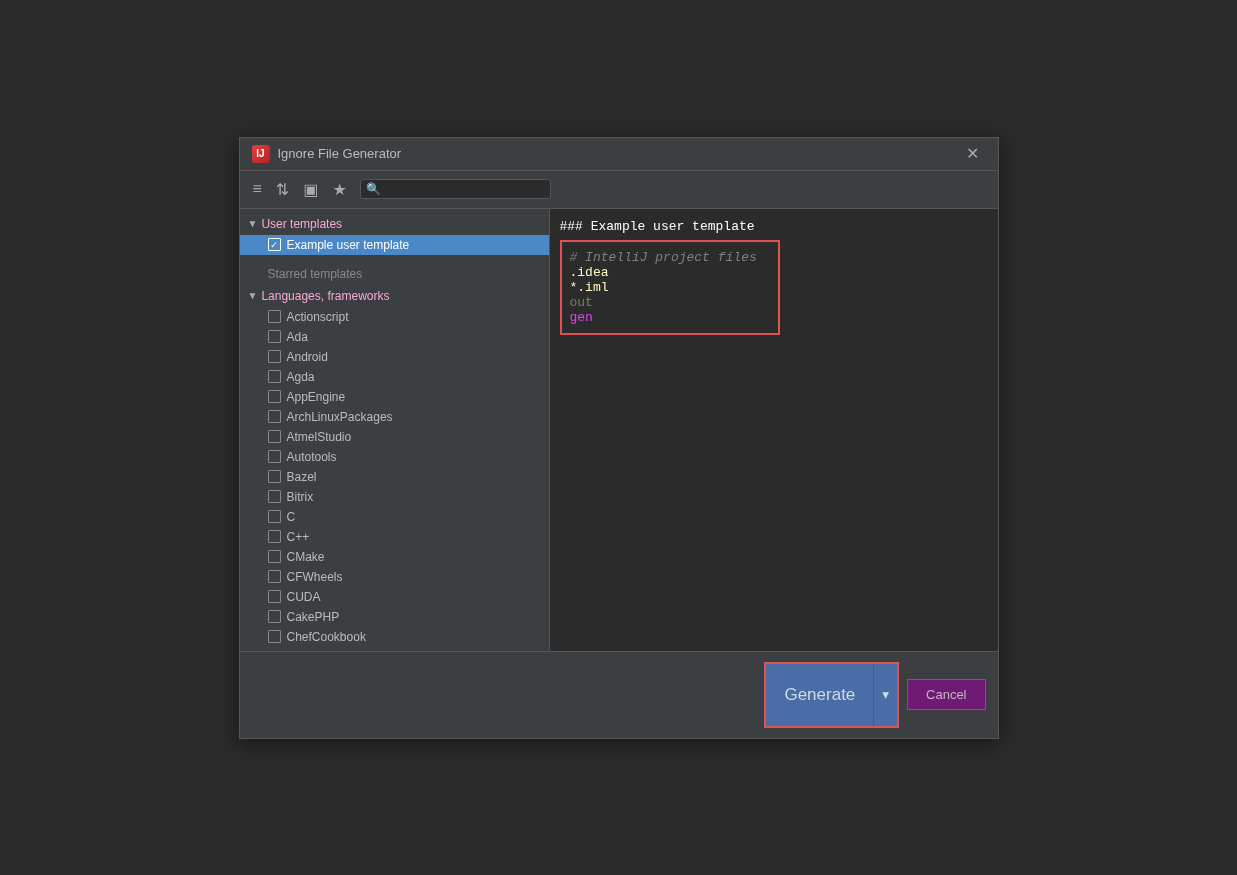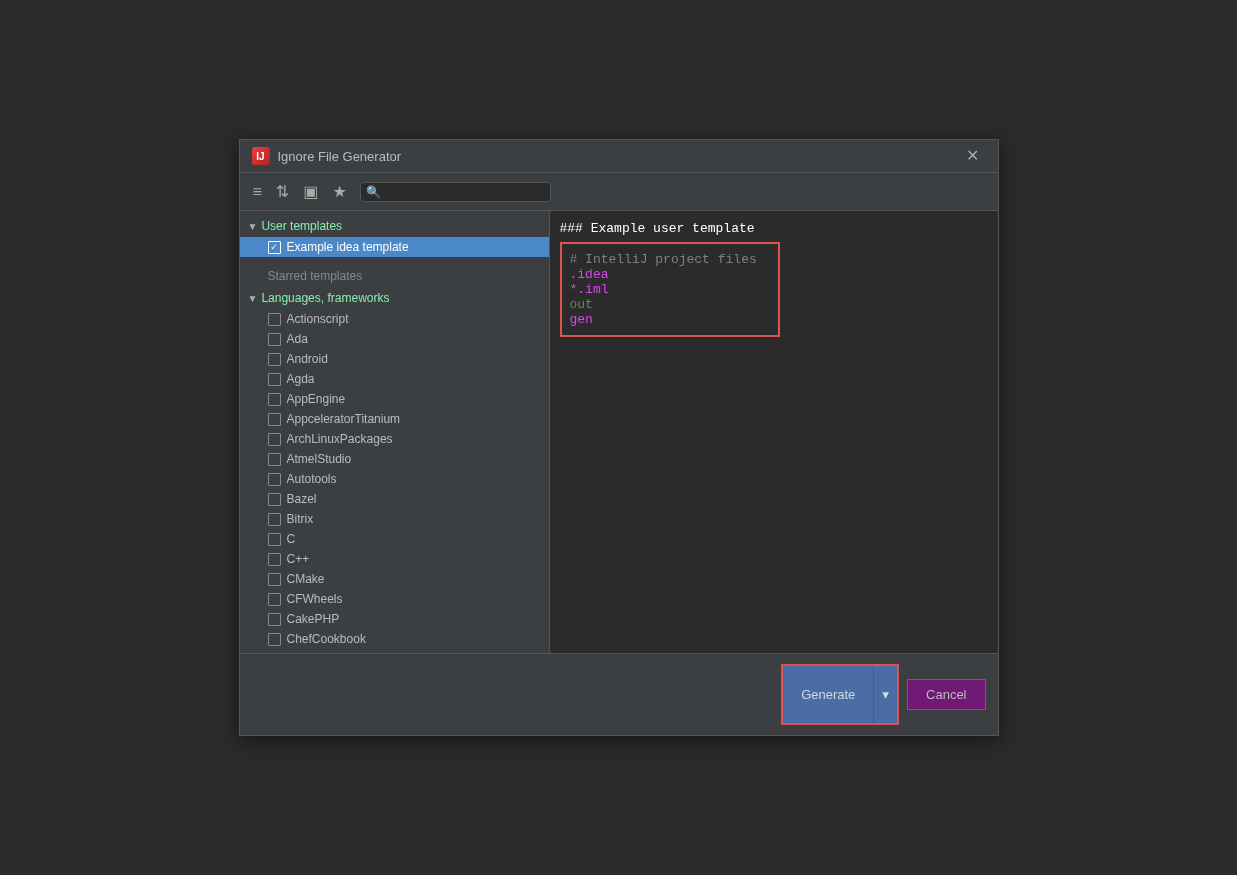--- a/index.html
+++ b/index.html
@@ -125,21 +125,21 @@
       color: #bbb;
       font-size: 12px;
       cursor: pointer;
     }
     .chevron {
       margin-right: 4px;
       font-size: 10px;
       color: #aaa;
     }
     .section-label {
-      color: #86efac;
+      color: #f9a8d4;
       font-size: 12px;
     }
     .tree-item {
       display: flex;
       align-items: center;
       padding: 3px 8px 3px 28px;
       font-size: 12px;
       color: #bbb;
       cursor: pointer;
     }
@@ -178,42 +178,43 @@
       font-size: 13px;
     }
     .preview-block {
       border: 2px solid #e05252;
       padding: 8px;
       display: inline-block;
       min-width: 220px;
     }
     .preview-comment {
       color: #808080;
+      font-style: italic;
     }
     .preview-path {
-      color: #d946ef;
+      color: #fef9c3;
     }
     .bottom-bar {
       display: flex;
       align-items: center;
       justify-content: flex-end;
       padding: 10px 12px;
       border-top: 1px solid #555;
       gap: 8px;
     }
     .generate-btn-wrapper {
       display: flex;
       border: 2px solid #e05252;
     }
     .generate-btn {
       background: #4a6da7;
       color: #cdd;
       border: none;
       padding: 21px 18px;
-      font-size: 13px;
+      font-size: 17px;
       cursor: pointer;
       font-weight: 500;
     }
     .generate-dropdown {
       background: #4a6da7;
       border: none;
       border-left: 1px solid #3a5d97;
       color: #cdd;
       padding: 7px 8px;
       cursor: pointer;
@@ -270,21 +271,21 @@
 
     <div class="left-panel">
 
       <div class="section-header">
         <span class="chevron">▼</span>
         <span class="section-label">User templates</span>
       </div>
 
       <div class="tree-item selected">
         <div class="checkbox checked">✓</div>
-        <span>Example idea template</span>
+        <span>Example user template</span>
       </div>
 
       <div class="starred-section">
         <span>Starred templates</span>
       </div>
 
       <div class="section-header">
         <span class="chevron">▼</span>
         <span class="section-label">Languages, frameworks</span>
       </div>
@@ -304,24 +305,20 @@
       <div class="tree-item">
         <div class="checkbox"></div>
         <span>Agda</span>
       </div>
       <div class="tree-item">
         <div class="checkbox"></div>
         <span>AppEngine</span>
       </div>
       <div class="tree-item">
         <div class="checkbox"></div>
-        <span>AppceleratorTitanium</span>
-      </div>
-      <div class="tree-item">
-        <div class="checkbox"></div>
         <span>ArchLinuxPackages</span>
       </div>
       <div class="tree-item">
         <div class="checkbox"></div>
         <span>AtmelStudio</span>
       </div>
       <div class="tree-item">
         <div class="checkbox"></div>
         <span>Autotools</span>
       </div>
@@ -341,20 +338,24 @@
         <div class="checkbox"></div>
         <span>C++</span>
       </div>
       <div class="tree-item">
         <div class="checkbox"></div>
         <span>CMake</span>
       </div>
       <div class="tree-item">
         <div class="checkbox"></div>
         <span>CFWheels</span>
+      </div>
+      <div class="tree-item">
+        <div class="checkbox"></div>
+        <span>CUDA</span>
       </div>
       <div class="tree-item">
         <div class="checkbox"></div>
         <span>CakePHP</span>
       </div>
       <div class="tree-item">
         <div class="checkbox"></div>
         <span>ChefCookbook</span>
       </div>
     </div>

